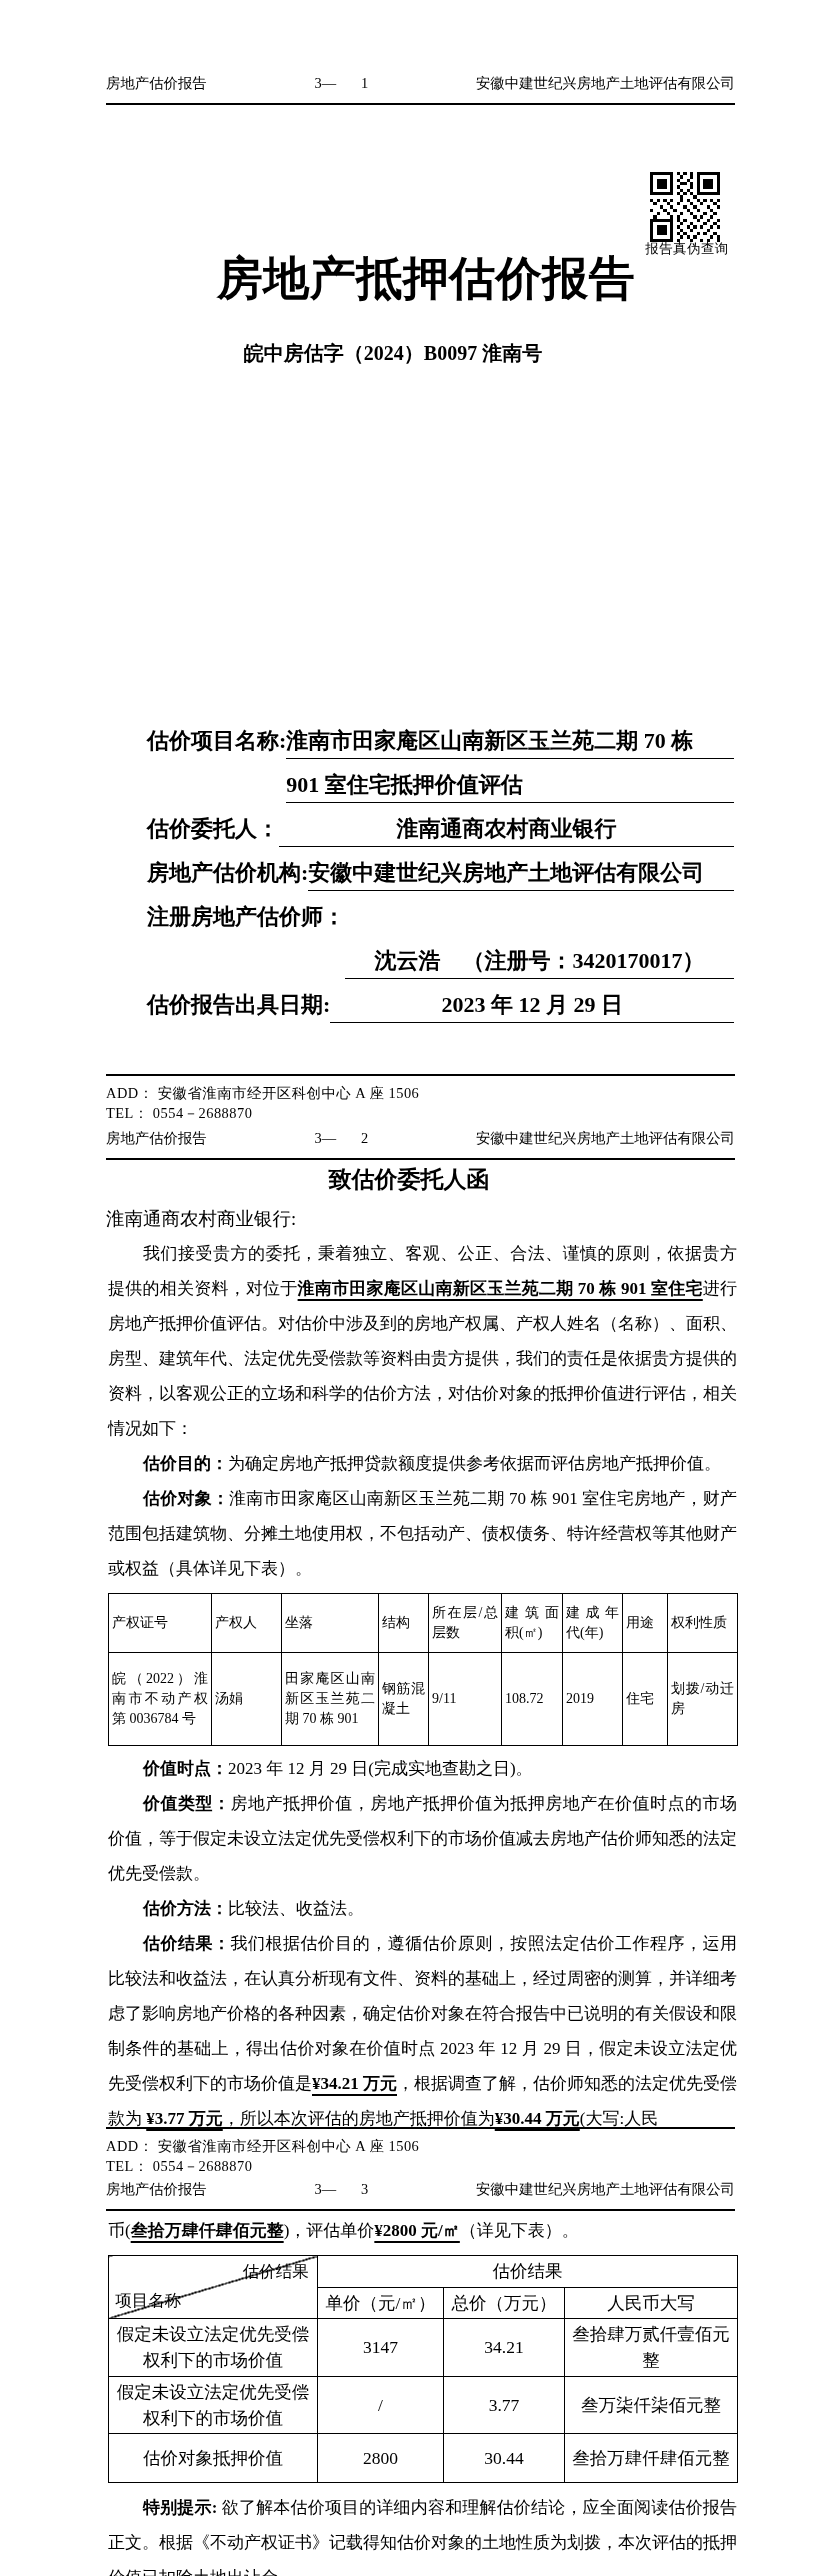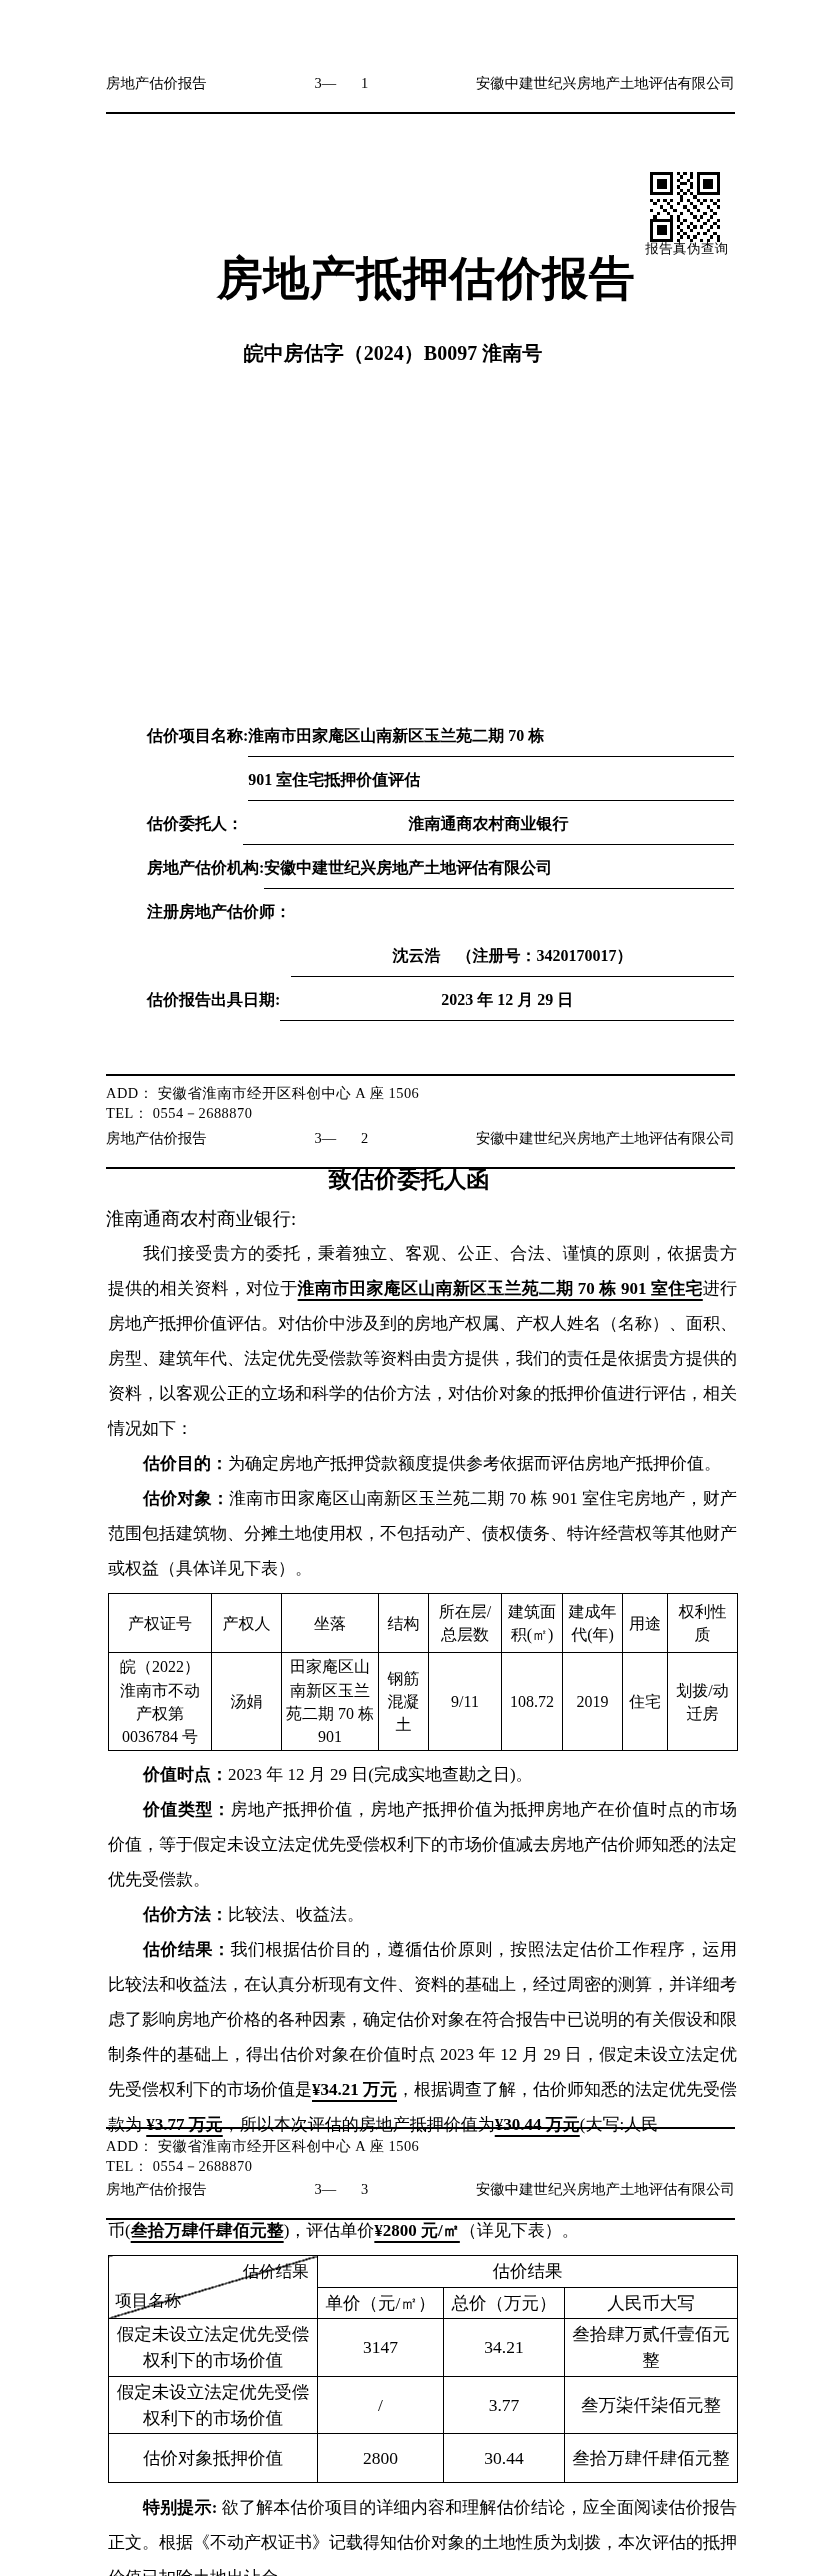--- a/index.html
+++ b/index.html
@@ -3,49 +3,49 @@
 <meta charset="utf-8">
 <style>
   html,body{margin:0;padding:0;background:#fff;}
   .canvas{position:relative;width:818px;height:3300px;background:#ffffff;
           font-family:"Liberation Serif","DejaVu Serif",serif;color:#000;}
   .abs{position:absolute;}
 
   
   .run-header{left:106px;width:629px;display:flex;justify-content:space-between;
               align-items:flex-end;font-size:14.4px;line-height:16.5px;
-              border-bottom:2.1px solid #000;padding-bottom:20px;}
+              border-bottom:2.1px solid #000;padding-bottom:11px;}
   .run-header .gap{display:inline-block;width:25px;}
   .run-footer{left:106px;width:629px;border-top:2.1px solid #000;padding-top:8.2px;
               font-size:14.4px;line-height:19.6px;letter-spacing:0.5px;}
 
   
   .qr-wrap{left:650px;top:172px;width:70px;}
   .qr-caption{left:638px;top:240px;width:98px;text-align:center;font-size:13.4px;letter-spacing:0.5px;}
   .cover-title{left:17px;top:253px;width:818px;text-align:center;font-size:46px;
                font-weight:bold;letter-spacing:0.5px;line-height:1.12;}
   .cover-docno{left:0;top:340px;width:786px;text-align:center;font-size:20px;font-weight:bold;}
-  .cover-fields{left:147px;top:726px;width:587px;font-size:16px;font-weight:bold;}
+  .cover-fields{left:147px;top:726px;width:587px;font-size:22px;font-weight:bold;}
   .cv-row{display:flex;align-items:flex-start;height:44px;}
   .cv-row .lab{white-space:nowrap;}
   .cv-row .lab.ghost{visibility:hidden;}
   .cv-row .val{flex:1;border-bottom:1.5px solid #000;padding-bottom:1.5px;min-height:28px;}
   .cv-row .val.c{text-align:center;}
 
   
   .letter-title{left:0;top:1164px;width:818px;text-align:center;font-size:23px;font-weight:bold;}
   .salutation{left:106px;top:1206px;width:629px;font-size:18.5px;}
   .body-col{left:108px;width:629px;font-size:17px;line-height:35px;text-align:justify;}
   .body-col p{margin:0;text-indent:35px;}
   .lbl{font-weight:bold;}
   .ub{font-weight:bold;text-decoration:underline;text-decoration-thickness:1.5px;text-underline-offset:4.6px;}
 
   
   table.t1{border-collapse:collapse;width:629px;margin:7.2px 0 5.2px 0;table-layout:fixed;
-           font-size:16px;text-align:center;line-height:1.45;}
+           font-size:14px;line-height:1.45;}
   table.t1 th,table.t1 td{border:1.5px solid #000;padding:2.1px 3.1px;font-weight:normal;vertical-align:middle;}
   table.t1 th{height:54px;}
   table.t1 td{height:87px;}
 
   
   table.t2{border-collapse:collapse;width:629px;margin:7.2px 0 6.2px 0;table-layout:fixed;
            font-size:17.5px;text-align:center;line-height:1.5;}
   table.t2 th,table.t2 td{border:1.5px solid #000;padding:2.1px 4.1px;font-weight:normal;vertical-align:middle;}
   .t2-h1{height:30px;}
   .t2-h2{height:29px;}

